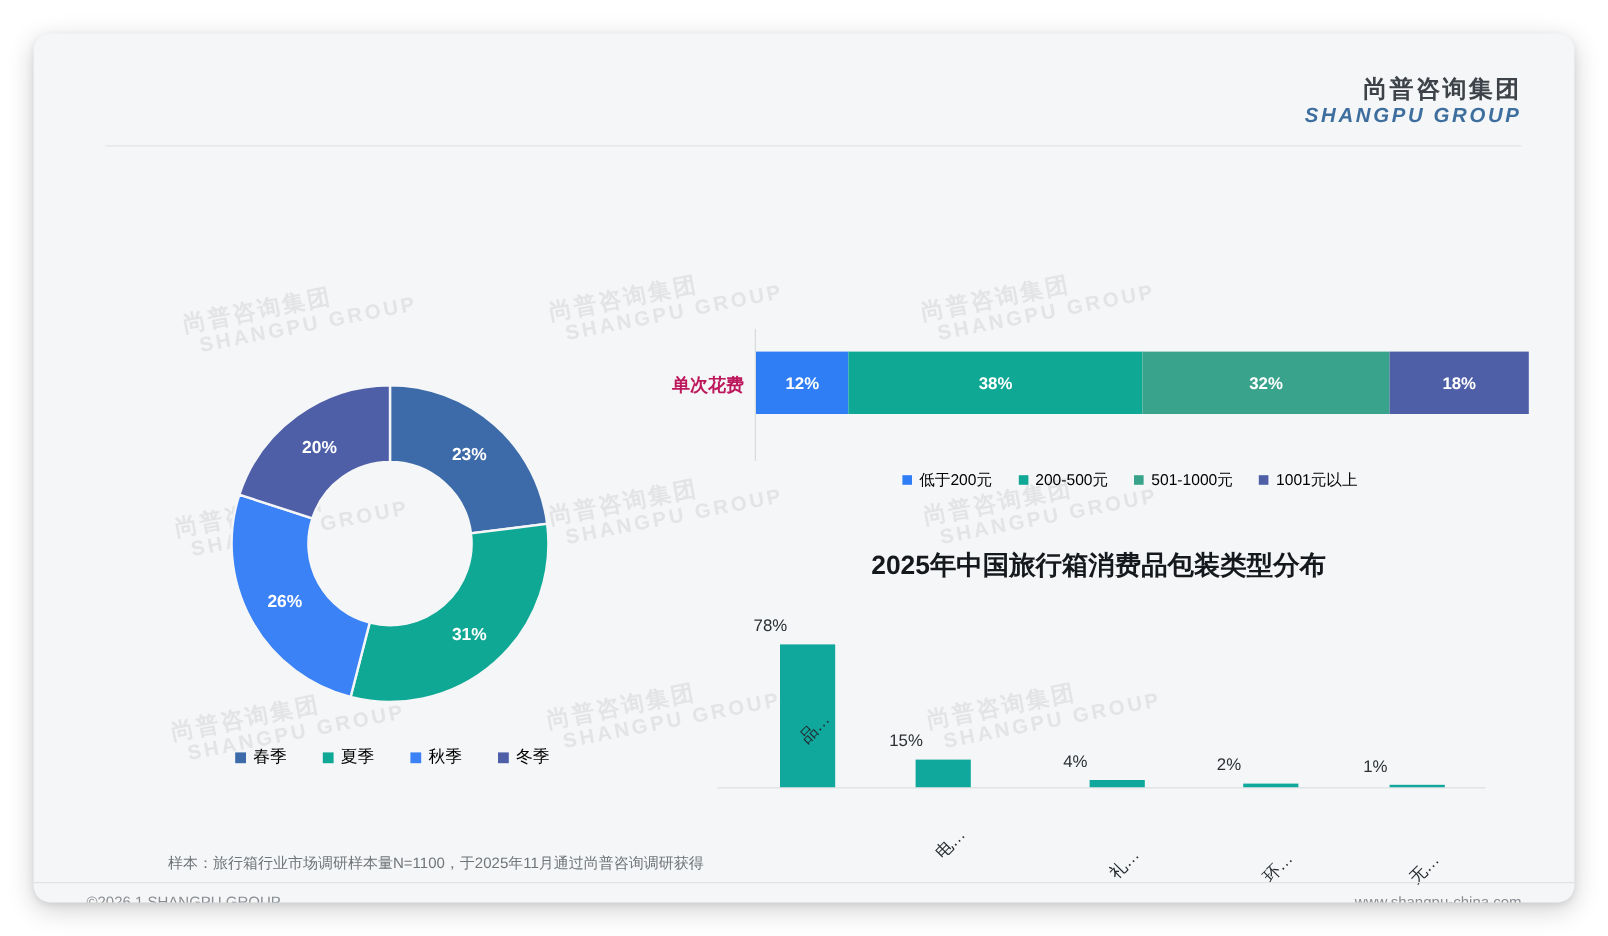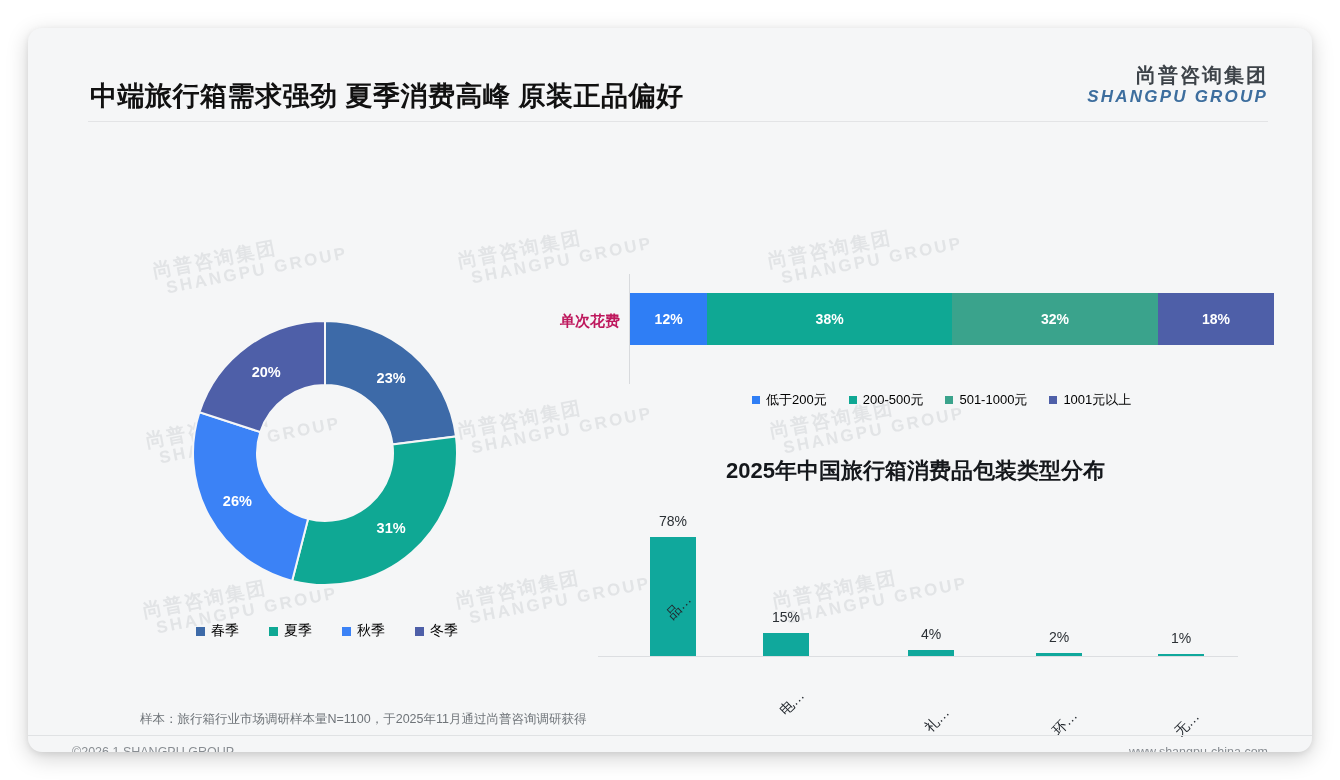--- a/index.html
+++ b/index.html
@@ -202,21 +202,20 @@
     width: 46px;
   }
   .col-bar {
     width: 100%;
     background: #10a89c;
   }
   .col-value {
     position: absolute;
     width: 90px;
     left: -22px;
-    text-align: center;
     font-size: 14px;
     color: #2b3035;
   }
   .col-label {
     position: absolute;
     top: 64px;
     left: 0;
     width: 46px;
     text-align: center;
     font-size: 14px;
@@ -300,21 +299,20 @@
         <span class="cn">尚普咨询集团</span>
         <span class="en">SHANGPU GROUP</span>
       </div>
     <div class="wm" style="left:745px; top:545px;">
         <span class="cn">尚普咨询集团</span>
         <span class="en">SHANGPU GROUP</span>
       </div>
   </div>
 
   <div class="header">
-    <div class="header-title">中端旅行箱需求强劲 夏季消费高峰 原装正品偏好</div>
     <div class="logo">
       <div class="logo-cn">尚普咨询集团</div>
       <div class="logo-en">SHANGPU GROUP</div>
     </div>
     <div class="header-rule"></div>
   </div>
 
   <div class="content">
 
     <div class="chart-title" id="title-pack">2025年中国旅行箱消费品包装类型分布</div>

